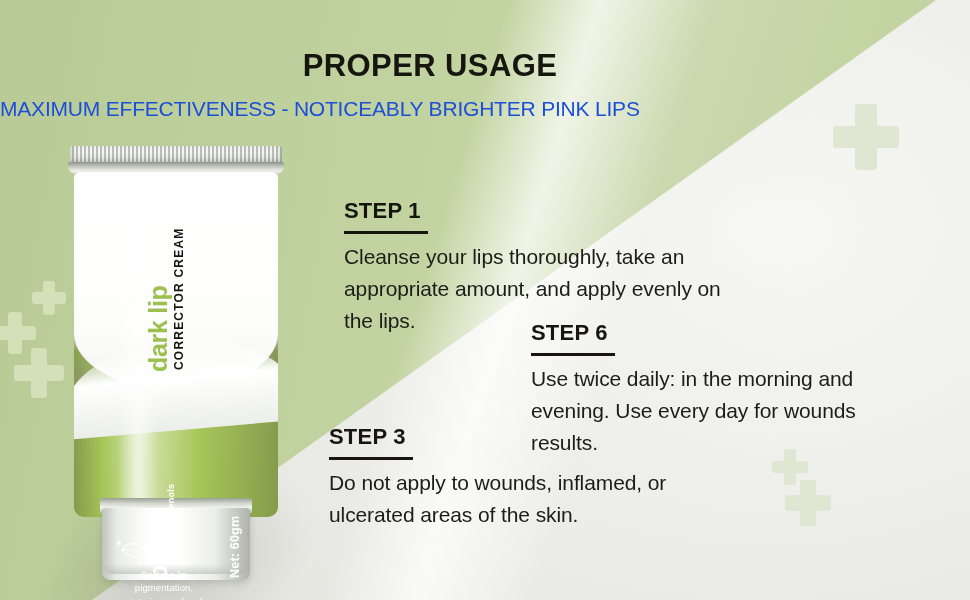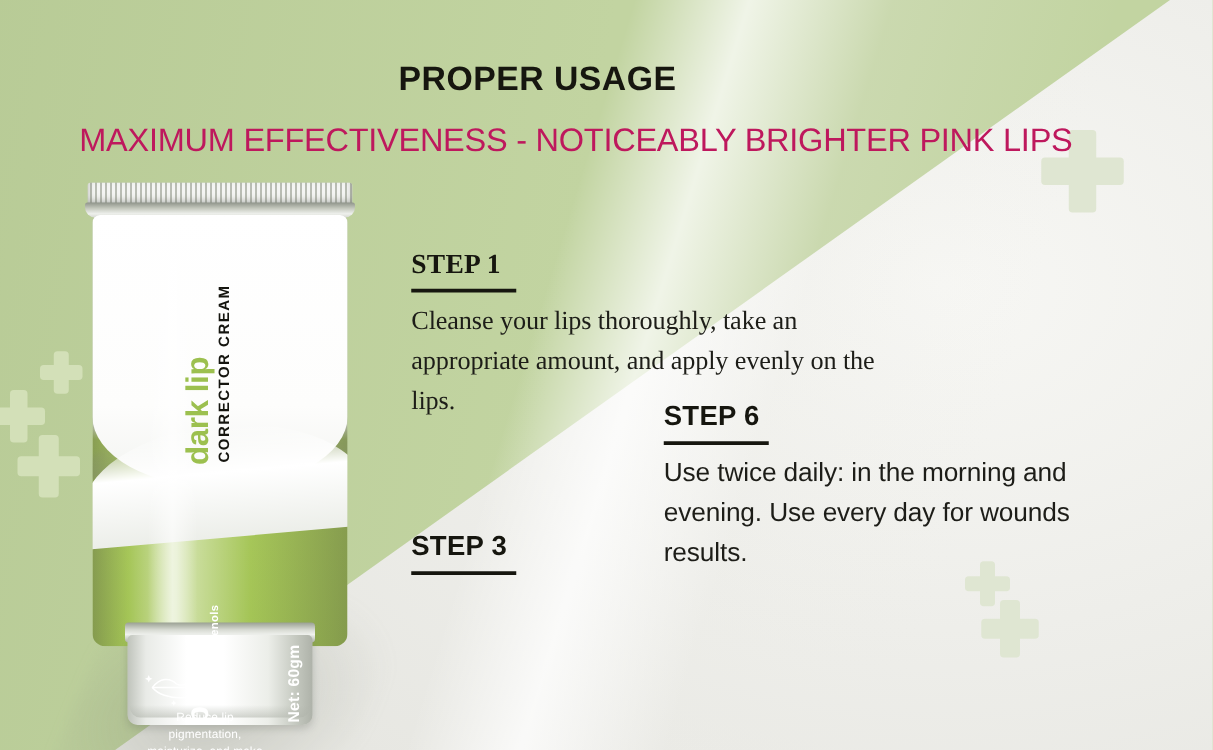--- a/index.html
+++ b/index.html
@@ -67,36 +67,36 @@
   .cross-on-green { color: #d3e0b8; }
   .cross-on-white { color: #dfe6d2; }
 
   
   .title {
     position: absolute;
     top: 48px;
     left: 0;
     width: 860px;
     text-align: center;
-    font-size: 27px;
+    font-size: 31px;
     font-weight: bold;
     letter-spacing: 0.4px;
     color: #16160f;
   }
 
   .subtitle {
     position: absolute;
     top: 94px;
     left: 0;
     width: 858px;
-    text-align: right;
-    font-size: 26px;
+    text-align: left;
+    font-size: 21px;
     font-weight: normal;
     line-height: 1.42;
-    color: #be185d;
+    color: #1d4ed8;
     letter-spacing: -0.2px;
   }
 
   
   .step { position: absolute; }
 
   .step-title {
     font-size: 22px;
     font-weight: bold;
     color: #16160f;
@@ -110,21 +110,21 @@
     margin-top: 2px;
     margin-bottom: 7px;
   }
   .step-body {
     font-size: 21px;
     line-height: 1.52;
     color: #1d1d18;
     letter-spacing: -0.1px;
   }
 
-  #step-1 { top: 198px; left: 329px; width: 400px; font-family: Liberation Serif, serif; }
+  #step-1 { top: 198px; left: 344px; width: 400px; }
   #step-1 .step-rule { width: 84px; }
 
   #step-2 { top: 320px; left: 531px; width: 380px; }
   #step-2 .step-rule { width: 84px; }
 
   #step-3 { top: 424px; left: 329px; width: 400px; }
   #step-3 .step-rule { width: 84px; }
 
   
   .product { position: absolute; left: 60px; top: 140px; width: 240px; height: 455px; }
@@ -364,20 +364,21 @@
 
   <div class="step" id="step-2">
     <div class="step-title">STEP 6</div>
     <div class="step-rule"></div>
     <div class="step-body">Use twice daily: in the morning and evening. Use every day for wounds results.</div>
   </div>
 
   <div class="step" id="step-3">
     <div class="step-title">STEP 3</div>
     <div class="step-rule"></div>
+    <div class="step-body">Do not apply to wounds, inflamed, or ulcerated areas of the skin.</div>
   </div>
 
   <div class="product">
 
     <div class="tube-shadow"></div>
 
     <div class="tube-seal"></div>
     <div class="tube-seal-cap"></div>
 
     <div class="tube-body">

